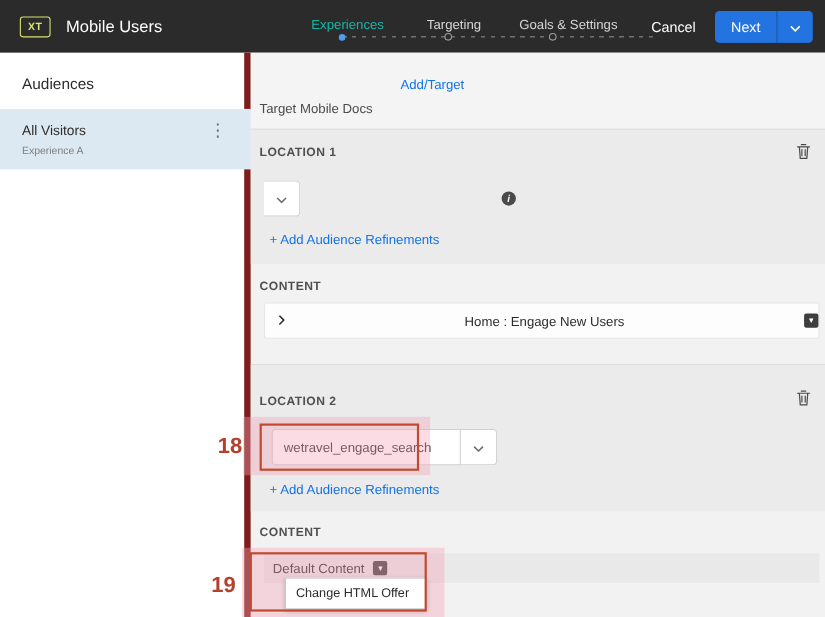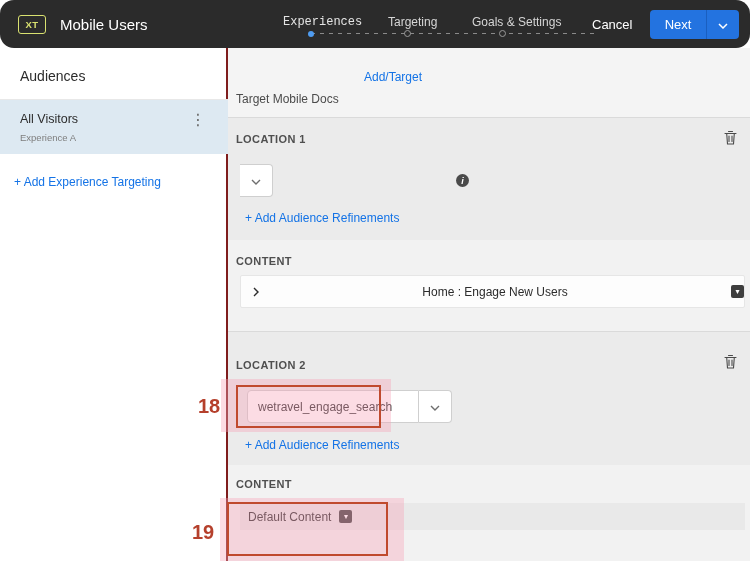--- a/index.html
+++ b/index.html
@@ -4,42 +4,42 @@
 <style>
   * { margin:0; padding:0; box-sizing:border-box; }
   html,body { width:750px; height:561px; }
   body {
     font-family:"Liberation Sans","DejaVu Sans",sans-serif;
     position:relative; background:#fff; overflow:hidden; color:#2c2c2c;
   }
   .abs { position:absolute; }
 
   
-  .topbar { left:0; top:0; width:750px; height:48px; background:#2b2b2b;border-radius:14px; }
+  .topbar { left:0; top:0; width:750px; height:48px; background:#2b2b2b; }
   .xt-badge { left:18px; top:15px; width:28px; height:19px; border:1.5px solid #d9e170; border-radius:3px;
     color:#d9e170; font-size:9.5px; font-weight:bold; letter-spacing:.5px;
     display:flex; align-items:center; justify-content:center; }
   .app-title { left:60px; top:16px; color:#fff; font-size:15px; font-weight:500; }
   .step { top:15px; font-size:12px; color:#d6d6d6; background:none; border:none; cursor:pointer;
     font-family:inherit; }
-  .step.active { color:#e5e5e5;font-family:Liberation Mono, monospace; }
+  .step.active { color:#14b8a6; }
   .dash-track { top:33px; height:1px;
     background:repeating-linear-gradient(90deg,#8a8a8a 0,#8a8a8a 4px,transparent 4px,transparent 9px); }
   .dot-filled { width:6px; height:6px; border-radius:50%; background:#4f9cf0; }
   .dot-open { width:7px; height:7px; border-radius:50%; border:1px solid #9a9a9a; background:#2b2b2b; }
   .cancel-btn { left:584px; top:13px; background:none; border:none; color:#fff; font-size:13px;
     cursor:pointer; padding:4px 8px; font-family:inherit; }
   .next-group { left:650px; top:10px; height:29px; display:flex; border-radius:4px; overflow:hidden; }
   .next-main { width:56px; background:#2373e0; color:#fff; border:none; font-size:13px; cursor:pointer;
     font-family:inherit; }
   .next-arrow { width:33px; background:#2373e0; border:none; border-left:1px solid #1a5fc0;
     display:flex; align-items:center; justify-content:center; cursor:pointer; }
 
   
-  .sidebar { left:0; top:48px; width:228px; height:513px; background:#fff; border-right:2px solid #7f1d1d; }
+  .sidebar { left:0; top:48px; width:228px; height:513px; background:#fff; border-right:6px solid #7f1d1d; }
   .sidebar-heading { left:20px; top:68px; font-size:14px; color:#2c2c2c; }
   .sidebar-divider { left:0; top:99px; width:228px; height:1px; background:#e8e8e8; }
   .audience-item { left:0; top:100px; width:234px; height:54px; background:#dde9f2; cursor:pointer; }
   .audience-title { left:20px; top:112px; font-size:12.5px; color:#2c2c2c; }
   .audience-sub { left:20px; top:132px; font-size:9.5px; color:#7e7e7e; }
   .kebab { left:190px; top:112px; font-size:16px; color:#6b6b6b; background:none; border:none;
     cursor:pointer; line-height:1; font-family:inherit; }
   .add-xt-link { left:14px; top:175px; font-size:12px; color:#1473e6; background:none; border:none;
     cursor:pointer; font-family:inherit; }
 
@@ -115,21 +115,20 @@
 </header>
 
 <nav class="abs sidebar">
   <div class="abs sidebar-heading" style="top:20px;left:20px;">Audiences</div>
   <div class="abs sidebar-divider" style="top:51px;"></div>
   <div class="abs audience-item" style="top:52px;">
     <div class="abs audience-title" style="top:12px;">All Visitors</div>
     <div class="abs audience-sub" style="top:32px;">Experience A</div>
     <button class="abs kebab" style="top:12px;">⋮</button>
   </div>
-  <button class="abs add-xt-link blue-link" style="top:127px;left:14px;">+ Add Experience Targeting</button>
 </nav>
 
 <main class="abs main-bg">
 
   <section class="abs sec-included" style="left:0;top:0;"></section>
   <button class="abs blue-link" style="left:136px;top:22px;">Add/Target</button>
   <div class="abs inc-value" style="left:8px;top:44px;">Target Mobile Docs</div>
   <div class="abs hr" style="left:0;top:69px;width:522px;"></div>
 
   <div class="abs band-loc" style="left:0;top:70px;width:522px;height:122px;"></div>
@@ -185,20 +184,23 @@
     </button>
   </div>
   <button class="abs blue-link" style="left:17px;top:390px;">+ Add Audience Refinements</button>
 
   <div class="abs sec-label" style="left:8px;top:430px;">CONTENT</div>
   <div class="abs content-row2" style="left:12px;top:455px;">
     <span class="content-row-label">Default Content</span>
     <button class="popout-icon">▾</button>
   </div>
 
+  <div class="abs menu-pop" style="left:31px;top:477px;">
+    <button class="menu-item">Change HTML Offer</button>
+  </div>
 </main>
 
 <div class="abs pink-overlay" style="left:221px;top:379px;width:170px;height:53px;"></div>
 <div class="abs anno-box" style="left:236px;top:385px;width:145px;height:43px;"></div>
 <div class="abs anno-num" style="left:198px;top:395px;">18</div>
 
 <div class="abs pink-overlay" style="left:220px;top:498px;width:184px;height:63px;"></div>
 <div class="abs anno-box" style="left:227px;top:502px;width:161px;height:54px;"></div>
 <div class="abs anno-num" style="left:192px;top:521px;">19</div>
 

